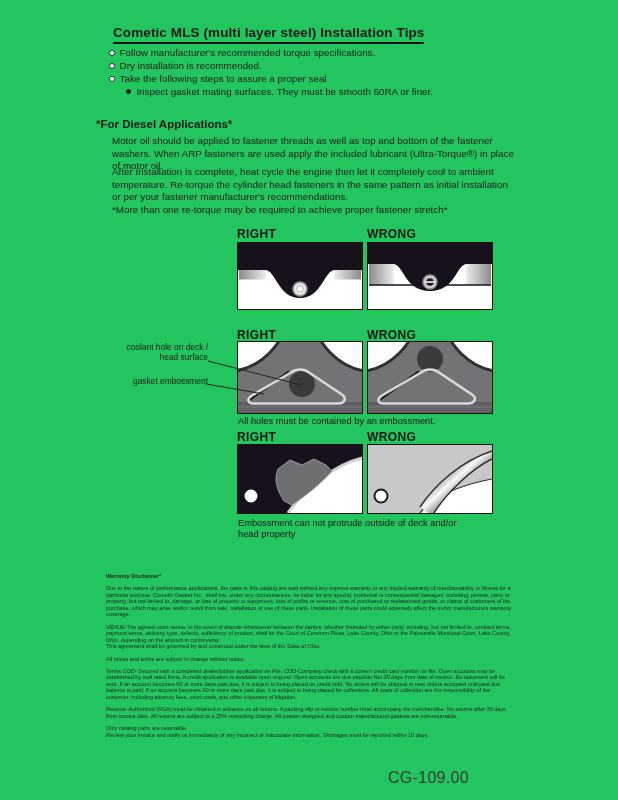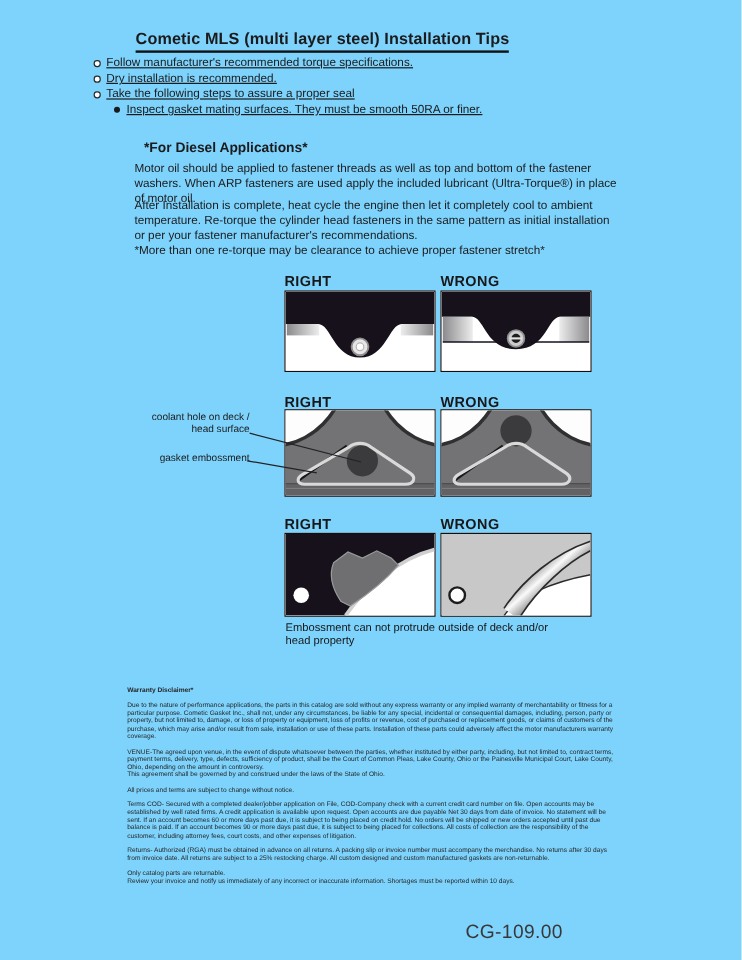--- a/index.html
+++ b/index.html
@@ -1,34 +1,34 @@
 <!DOCTYPE html>
 <html><head>
 <meta charset="utf-8">
 <style>
   html,body{margin:0;padding:0;background:#ffffff;}
   .page{
-    position:relative;width:618px;height:800px;background:#7dd3fc;
+    position:relative;width:618px;height:800px;background:#22c55e;
     font-family:"Liberation Sans", sans-serif;color:#1b1b1d;overflow:hidden;
   }
   .abs{position:absolute;}
   
   .doc-title{
     left:113px;top:25px;font-size:13.5px;font-weight:700;
     border-bottom:2px solid #121214;padding-bottom:2px;letter-spacing:.1px;
   }
   
-  .bullets{left:78px;top:46px;width:460px;font-size:9.8px;line-height:13px;text-decoration:underline;}
+  .bullets{left:109px;top:46px;width:460px;font-size:9.8px;line-height:13px;}
   .b-row{display:flex;align-items:flex-start;}
   .b-row .mk{flex:0 0 auto;width:3.6px;height:3.6px;border:1.1px solid #2a2a2c;
     border-radius:50%;margin:4px 5px 0 0;background:#fff;}
   .b-row.sub{margin-left:17px;}
   .b-row.sub .mk{background:#1b1b1d;border-color:#1b1b1d;width:3.4px;height:3.4px;}
   
-  .diesel-h{left:120px;top:118px;font-size:11.5px;font-weight:700;}
+  .diesel-h{left:96px;top:118px;font-size:11.5px;font-weight:700;}
   .para{left:112px;font-size:9.8px;line-height:12.6px;width:402px;}
   .p1{top:135px;}
   .p2{top:166px;width:396px;}
   .note{top:204px;width:420px;}
   
   .dg-label{width:127px;text-align:left;font-size:12px;font-weight:700;letter-spacing:.4px;color:#18181a;}
   .dg-box{width:124px;border:1.5px solid #101012;background:#fff;line-height:0;}
   .dg-box svg{display:block;}
   .dg-caption{font-size:9.3px;line-height:10.8px;color:#161618;width:270px;}
   .anno{font-size:8.4px;line-height:9.8px;text-align:right;color:#1b1b1d;}
@@ -81,21 +81,21 @@
     </div>
     <div class="b-row sub">
       <span class="mk"></span>
       <span>Inspect gasket mating surfaces.  They must be smooth 50RA or finer.</span>
     </div>
   </div>
 
   <div class="abs diesel-h">*For Diesel Applications*</div>
   <div class="abs para p1">Motor oil should be applied to fastener threads as well as top and bottom of the fastener washers. When ARP fasteners are used apply the included lubricant (Ultra-Torque®) in place of motor oil.</div>
   <div class="abs para p2">After Installation is complete, heat cycle the engine then let it completely cool to ambient temperature. Re-torque the cylinder head fasteners in the same pattern as initial installation or per your fastener manufacturer's recommendations.</div>
-  <div class="abs para note">*More than one re-torque may be clearance to achieve proper fastener stretch*</div>
+  <div class="abs para note">*More than one re-torque may be required to achieve proper fastener stretch*</div>
 
   <div class="abs dg-label" style="left:237px;top:227px;">RIGHT</div>
   <div class="abs dg-label" style="left:367px;top:227px;">WRONG</div>
 
   <div class="abs dg-box" style="left:237px;top:242px;">
     <svg viewBox="0 0 124 66" width="124" height="66">
       <rect width="124" height="66" fill="#ffffff"></rect>
       <path d="M0,0 H124 V27 H97 C86,27 84,55 62,55 C40,55 38,27 27,27 H0 Z" fill="#17111c"></path>
       <rect x="1" y="27" width="27" height="9.5" fill="url(#stripL)"></rect>
       <rect x="96" y="27" width="27" height="9.5" fill="url(#stripR)"></rect>
@@ -146,20 +146,21 @@
       <rect y="61" width="124" height="10" fill="#626264"></rect>
       <line x1="0" y1="61" x2="124" y2="61" stroke="#4e4e50" stroke-width="1"></line>
       <line x1="0" y1="65" x2="124" y2="65" stroke="#828284" stroke-width="0.8"></line>
       <circle cx="-14" cy="-34" r="64" fill="#fdfdfd" stroke="#303032" stroke-width="3"></circle>
       <circle cx="138" cy="-34" r="64" fill="#fdfdfd" stroke="#303032" stroke-width="3"></circle>
       <circle cx="62" cy="17" r="13" fill="#3b3b3d"></circle>
       <path d="M10.5,58.5 L51,29.5" stroke="#18181a" stroke-width="2.2" fill="none"></path>
       <path d="M16,61.5 H100 C107,61.5 109,56 104,52.5 L71,30.5 C66,26.5 58,26.5 53,30.5 L14,53.5 C9,56.5 9,61.5 16,61.5 Z" stroke="#d9d9d9" stroke-width="2.6" fill="none"></path>
     </svg>
   </div>
+  <div class="abs dg-caption" style="left:238px;top:416px;">All holes must be contained by an embossment.</div>
 
   <div class="abs dg-label" style="left:237px;top:430px;">RIGHT</div>
   <div class="abs dg-label" style="left:367px;top:430px;">WRONG</div>
 
   <div class="abs dg-box" style="left:237px;top:444px;">
     <svg viewBox="0 0 124 68" width="124" height="68">
       <rect width="124" height="68" fill="#ffffff"></rect>
       <path d="M0,0 H124 V13 C96,20 66,44 50,68 L0,68 Z" fill="#17111c"></path>
       <path d="M124,13 C96,20 66,44 50,68" stroke="#cfcfcf" stroke-width="3" fill="none"></path>
       <path d="M40,24 L52,15 L64,20 L76,14 L88,20 L94,26 C84,38 66,52 54,60 L46,56 C38,44 36,34 40,24 Z" fill="#6f6f71" stroke="#9a9a9c" stroke-width="1"></path>

